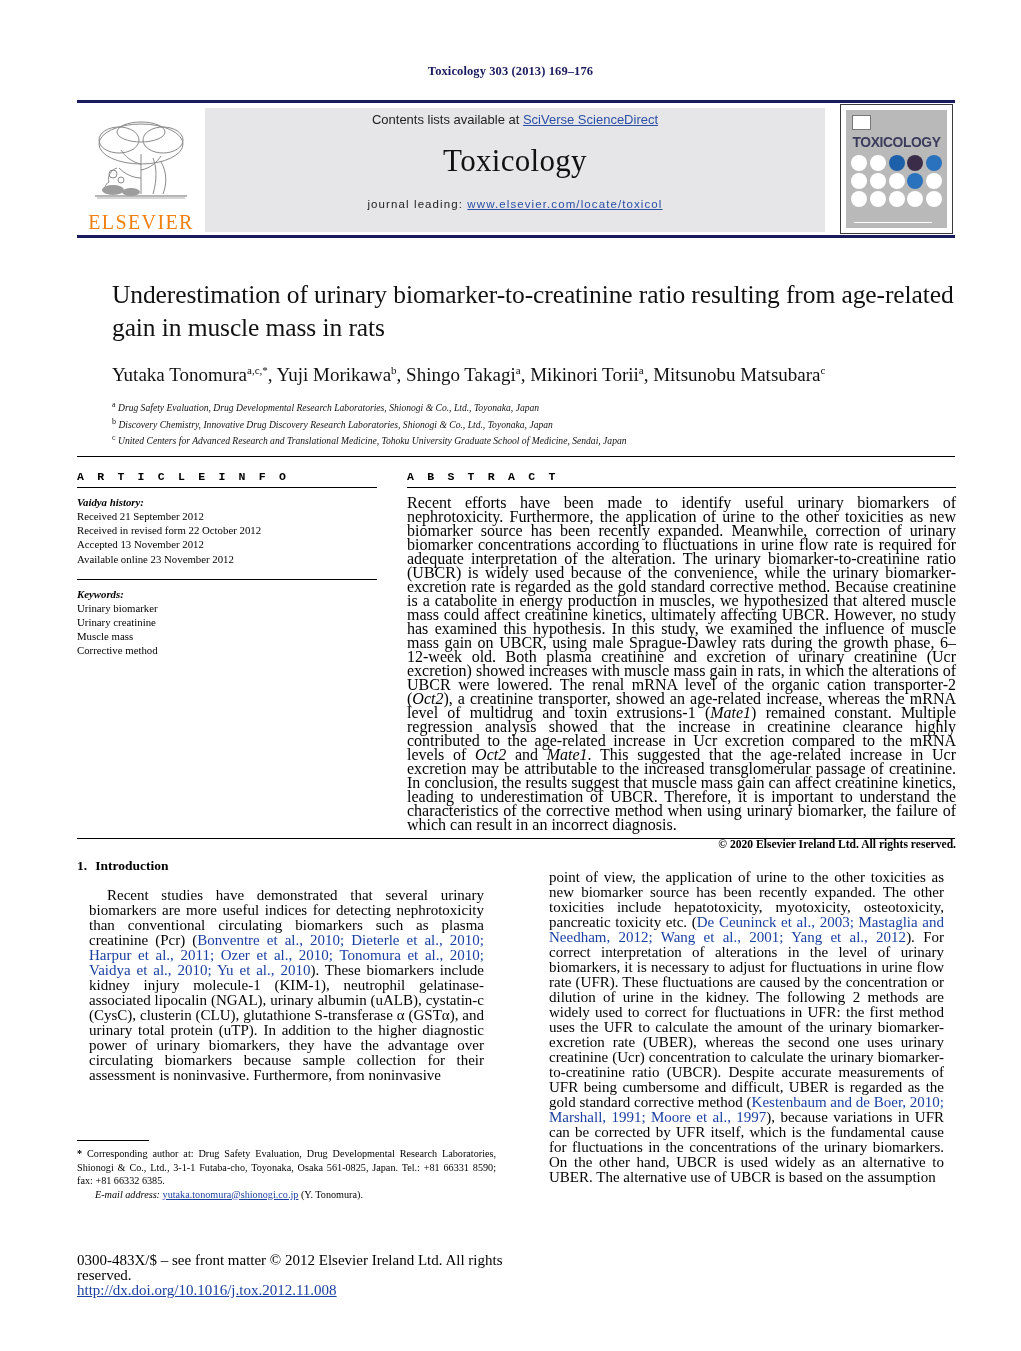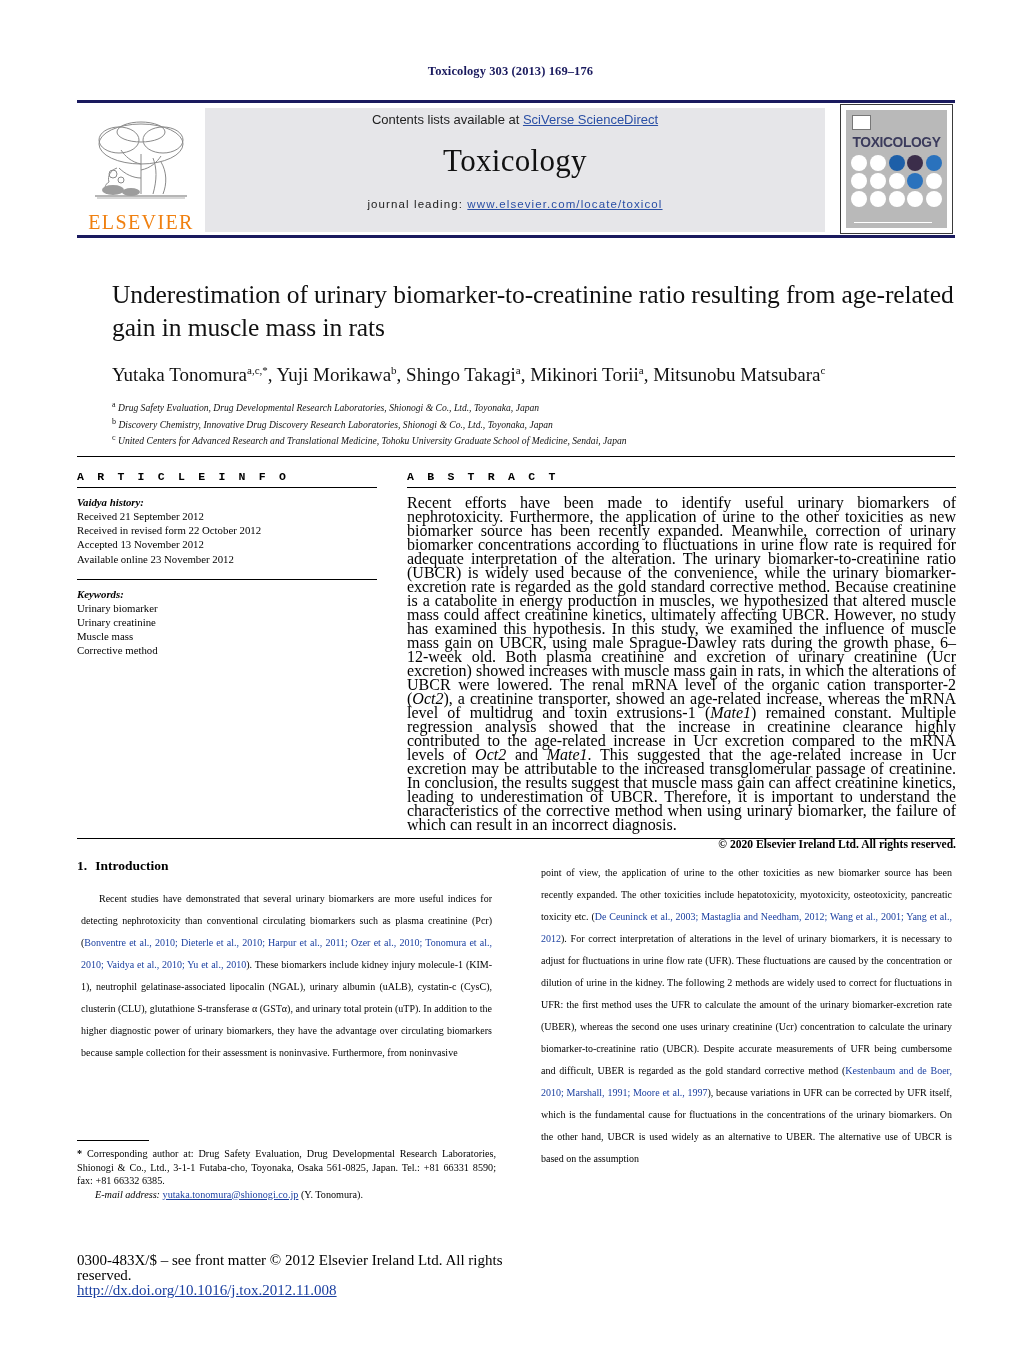--- a/index.html
+++ b/index.html
@@ -297,25 +297,25 @@
   .section-title {
     font-family: "Liberation Serif", serif;
     font-size: 13.5px;
     font-weight: bold;
     margin: 0 0 14px 0;
   }
   .section-title .num {
     margin-right: 8px;
   }
   .body-text {
-    font-size: 10px;
-    line-height: 22px;
+    font-size: 15px;
+    line-height: 15px;
     text-align: justify;
     text-indent: 18px;
-    margin: 4px;
+    margin: 12px;
   }
   .body-text.no-indent {
     text-indent: 0;
   }
   .cite {
     color: #1a3fa0;
   }
 
   
   .footnote {

